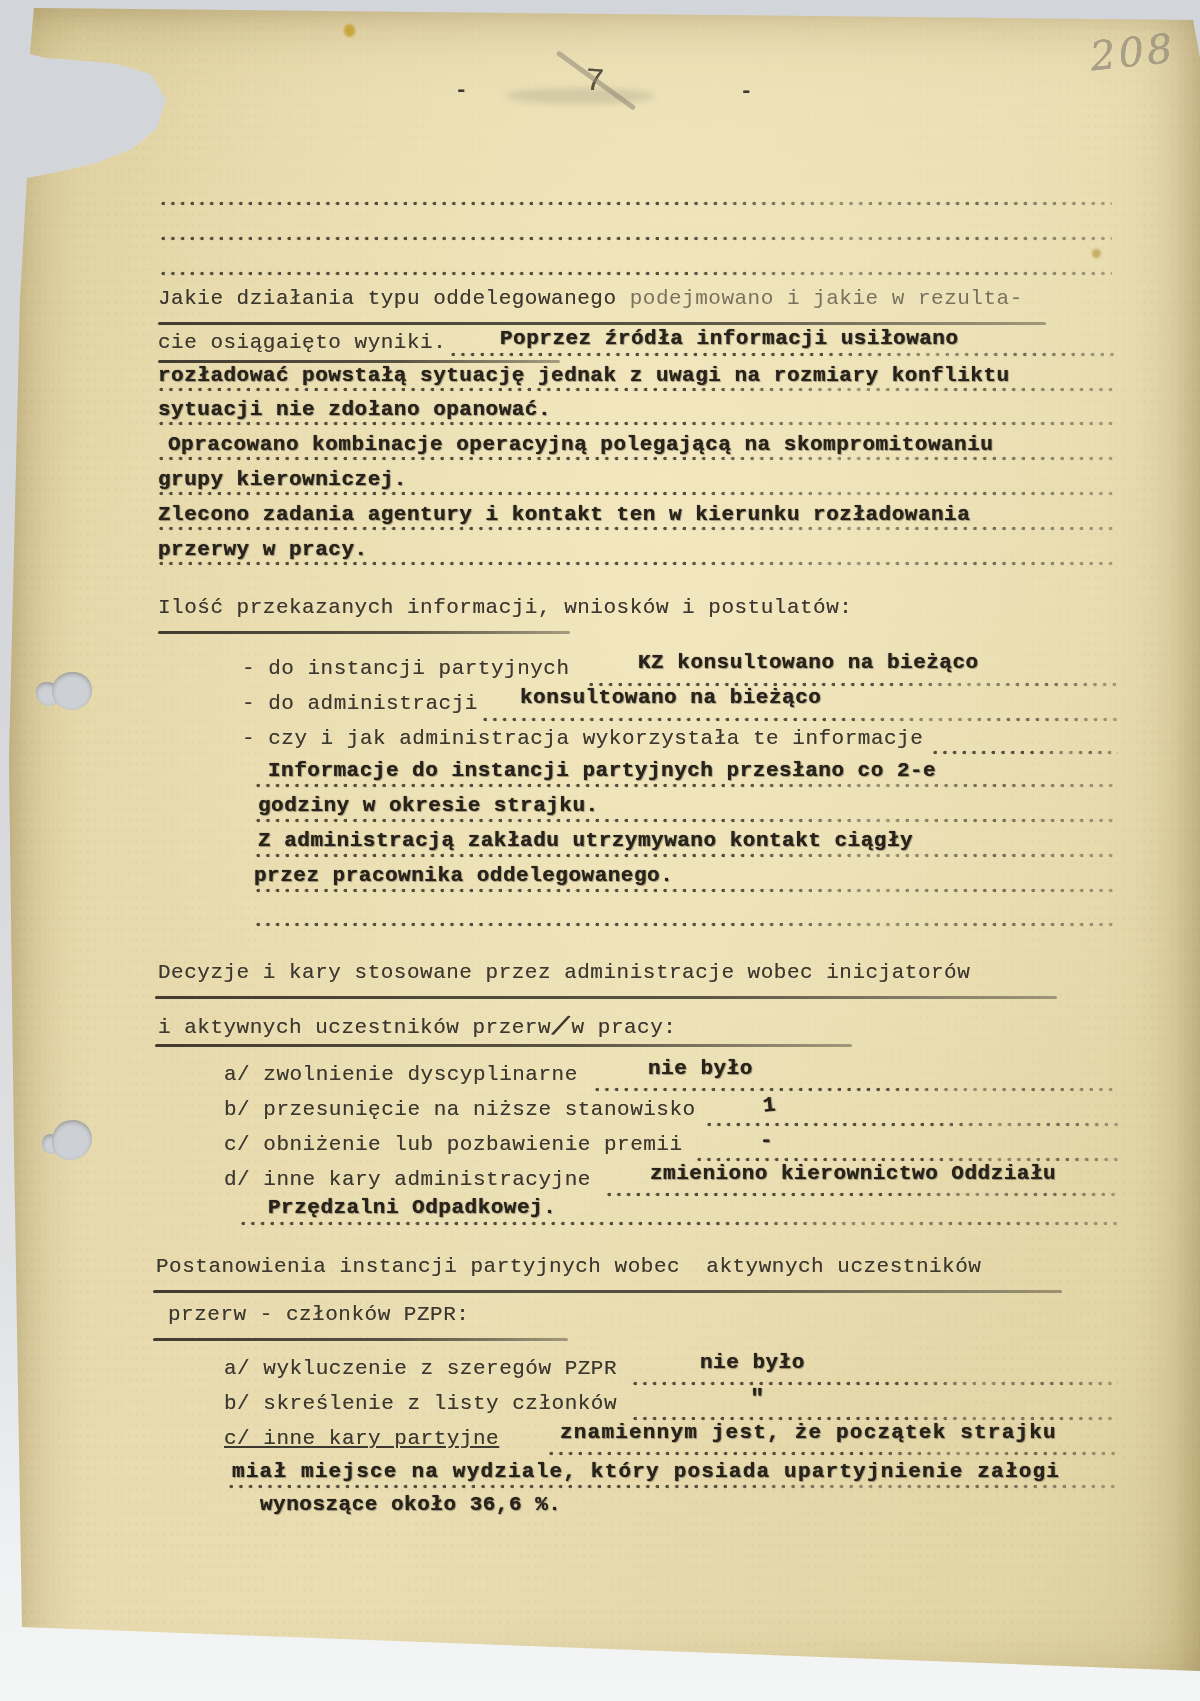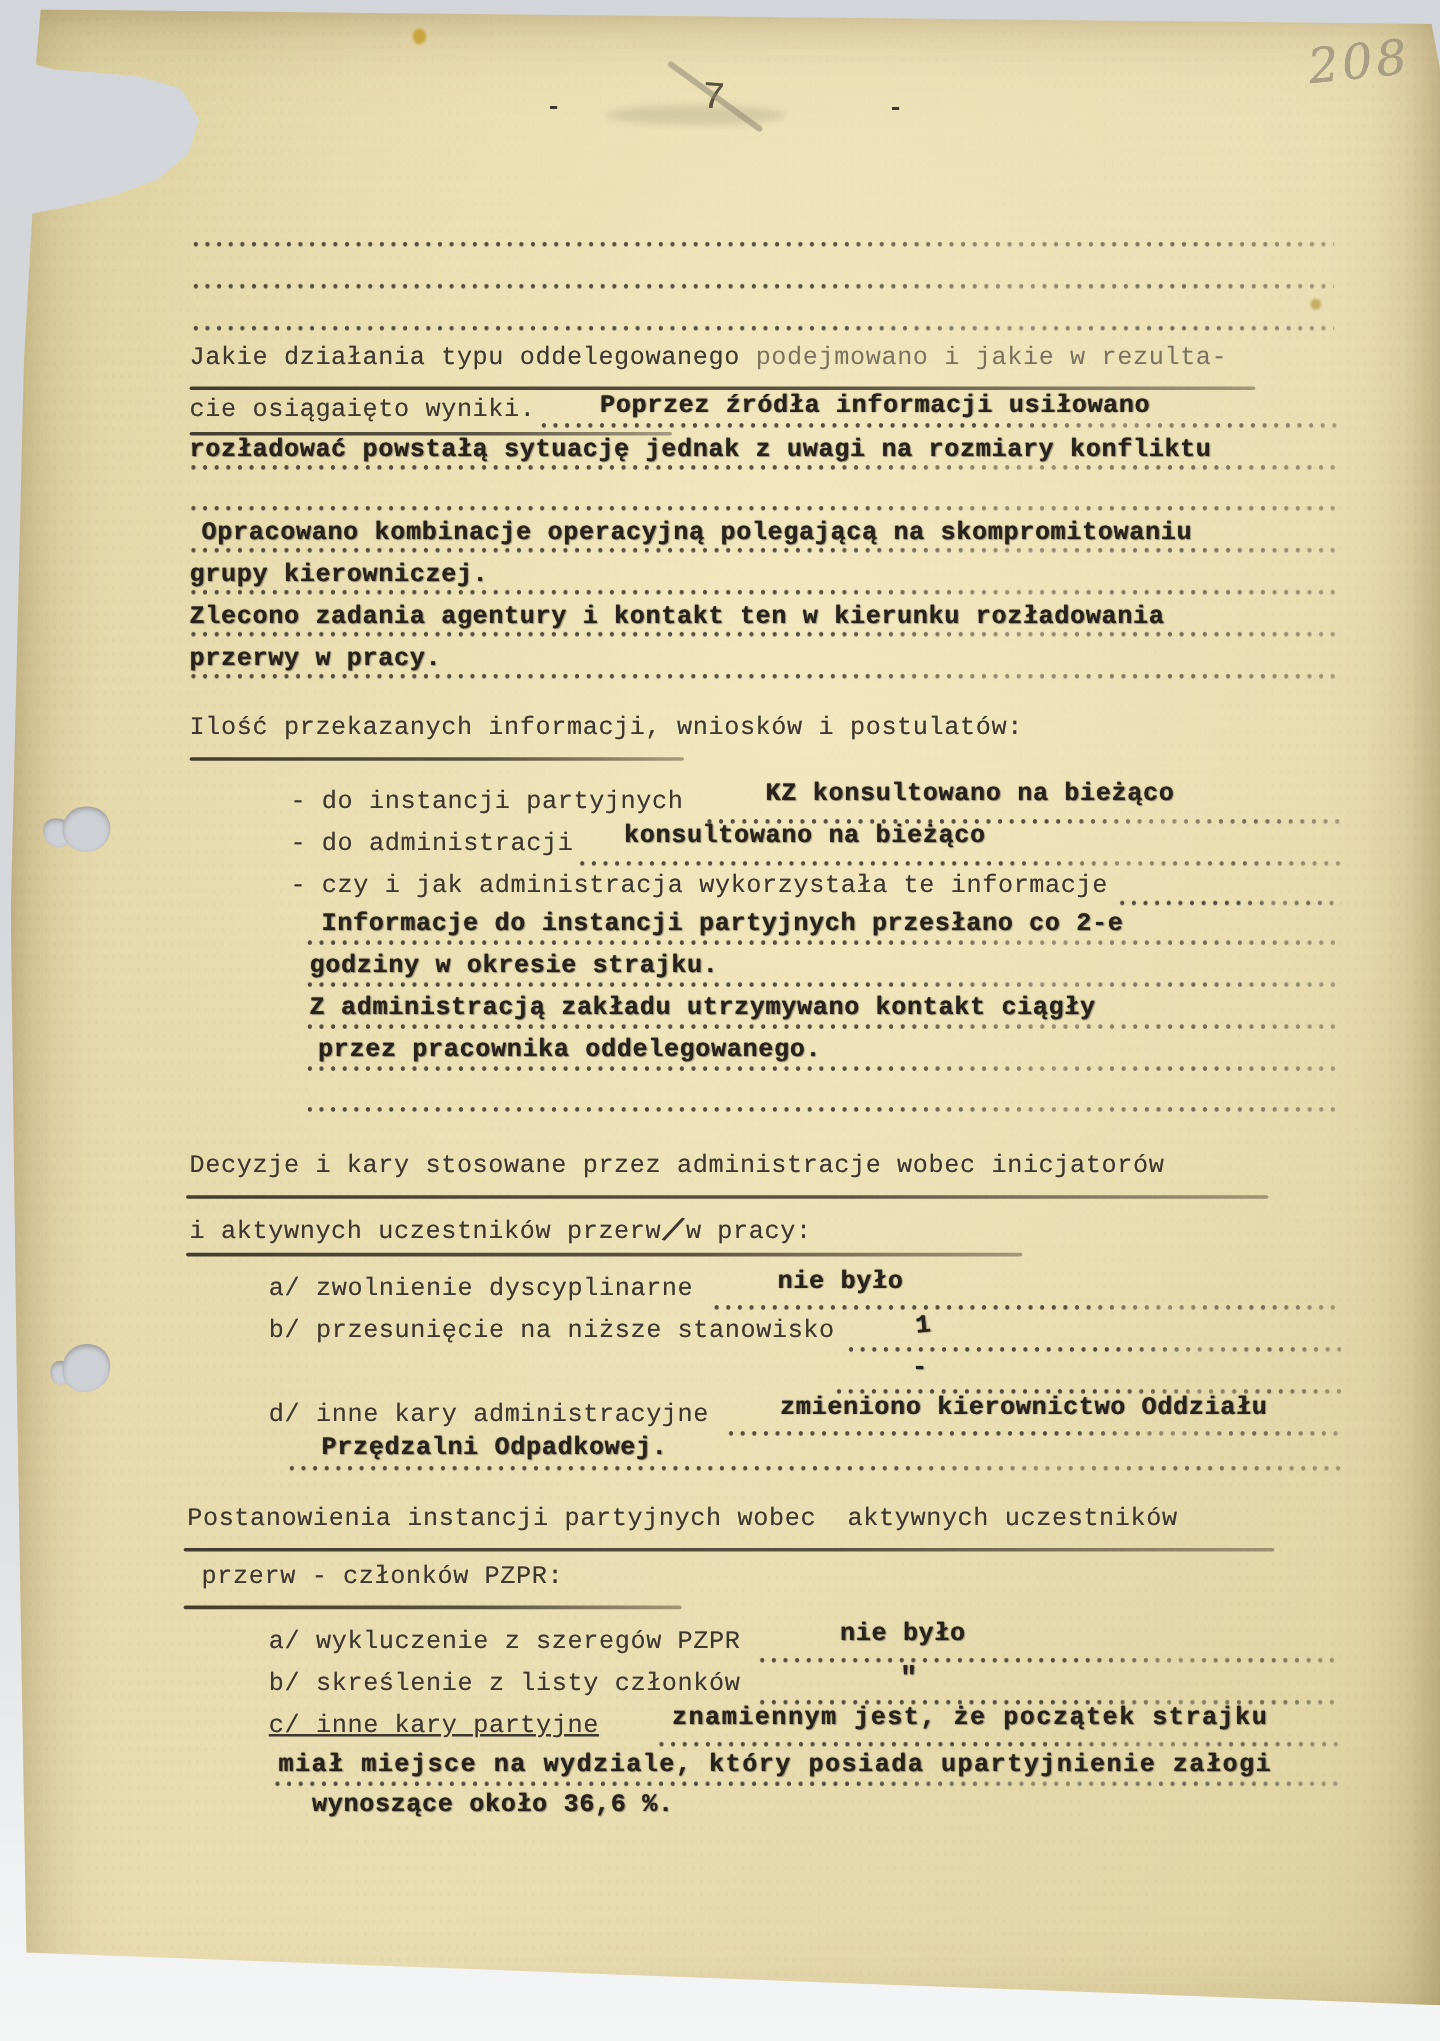--- a/index.html
+++ b/index.html
@@ -62,20 +62,21 @@
 
     <div class="t" style="left:158px;top:288px;"><span>Jakie działania typu oddelegowanego </span><span class="fnt">podejmowano i jakie w rezulta-</span></div>
     <div class="ul" style="left:158px;top:322px;width:888px;"></div>
     <div class="t" style="left:158px;top:332px;">cie osiągaięto wyniki.</div>
     <div class="dots" style="left:450px;top:351px;width:668px;"></div>
     <div class="t ab" style="left:500px;top:328px;">Poprzez źródła informacji usiłowano</div>
     <div class="ul" style="left:158px;top:360px;width:402px;"></div>
 
     <div class="t ab" style="left:158px;top:365px;">rozładować powstałą sytuację jednak z uwagi na rozmiary konfliktu</div>
     <div class="dots" style="left:158px;top:386px;width:960px;"></div>
+    <div class="t ab" style="left:158px;top:399px;">sytuacji nie zdołano opanować.</div>
     <div class="dots" style="left:158px;top:420px;width:960px;"></div>
     <div class="t ab" style="left:168px;top:434px;">Opracowano kombinacje operacyjną polegającą na skompromitowaniu</div>
     <div class="dots" style="left:158px;top:455px;width:960px;"></div>
     <div class="t ab" style="left:158px;top:469px;text-align:right;">grupy kierowniczej.</div>
     <div class="dots" style="left:158px;top:490px;width:960px;"></div>
     <div class="t ab" style="left:158px;top:504px;">Zlecono zadania agentury i kontakt ten w kierunku rozładowania</div>
     <div class="dots" style="left:158px;top:525px;width:960px;"></div>
     <div class="t ab" style="left:158px;top:539px;">przerwy w pracy.</div>
     <div class="dots" style="left:158px;top:560px;width:960px;"></div>
 
@@ -92,37 +93,38 @@
 
     <div class="t" style="left:242px;top:728px;">- czy i jak administracja wykorzystała te informacje</div>
     <div class="dots" style="left:932px;top:749px;width:186px;"></div>
 
     <div class="t ab" style="left:268px;top:760px;">Informacje do instancji partyjnych przesłano co 2-e</div>
     <div class="dots" style="left:255px;top:782px;width:863px;"></div>
     <div class="t ab" style="left:258px;top:795px;text-align:center;">godziny w okresie strajku.</div>
     <div class="dots" style="left:255px;top:817px;width:863px;"></div>
     <div class="t ab" style="left:258px;top:830px;">Z administracją zakładu utrzymywano kontakt ciągły</div>
     <div class="dots" style="left:255px;top:852px;width:863px;"></div>
-    <div class="t ab" style="left:265px;top:865px;">przez pracownika oddelegowanego.</div>
+    <div class="t ab" style="left:254px;top:865px;">przez pracownika oddelegowanego.</div>
     <div class="dots" style="left:255px;top:887px;width:863px;"></div>
     <div class="dots" style="left:255px;top:921px;width:863px;"></div>
 
     <div class="t" style="left:158px;top:962px;">Decyzje i kary stosowane przez administracje wobec inicjatorów</div>
     <div class="ul" style="left:155px;top:996px;width:902px;"></div>
     <div class="t" style="left:158px;top:1010px;"><span>i aktywnych uczestników przerw</span><span class="slash">/</span><span>w pracy:</span></div>
     <div class="ul" style="left:155px;top:1044px;width:697px;"></div>
 
     <div class="t" style="left:224px;top:1064px;">a/ zwolnienie dyscyplinarne</div>
     <div class="dots" style="left:594px;top:1086px;width:524px;"></div>
     <div class="t ab" style="left:648px;top:1058px;">nie było</div>
 
     <div class="t" style="left:224px;top:1099px;">b/ przesunięcie na niższe stanowisko</div>
     <div class="dots" style="left:706px;top:1121px;width:412px;"></div>
     <div class="t ab" style="left:763px;top:1095px;transform:rotate(-6deg);">1</div>
 
+    <div class="t" style="left:224px;top:1134px;">c/ obniżenie lub pozbawienie premii</div>
     <div class="dots" style="left:696px;top:1156px;width:422px;"></div>
     <div class="t ab" style="left:760px;top:1130px;">-</div>
 
     <div class="t" style="left:224px;top:1169px;">d/ inne kary administracyjne</div>
     <div class="dots" style="left:606px;top:1191px;width:512px;"></div>
     <div class="t ab" style="left:650px;top:1163px;">zmieniono kierownictwo Oddziału</div>
     <div class="t ab" style="left:268px;top:1197px;">Przędzalni Odpadkowej.</div>
     <div class="dots" style="left:240px;top:1220px;width:878px;"></div>
 
     <div class="t" style="left:156px;top:1256px;">Postanowienia instancji partyjnych wobec  aktywnych uczestników</div>

